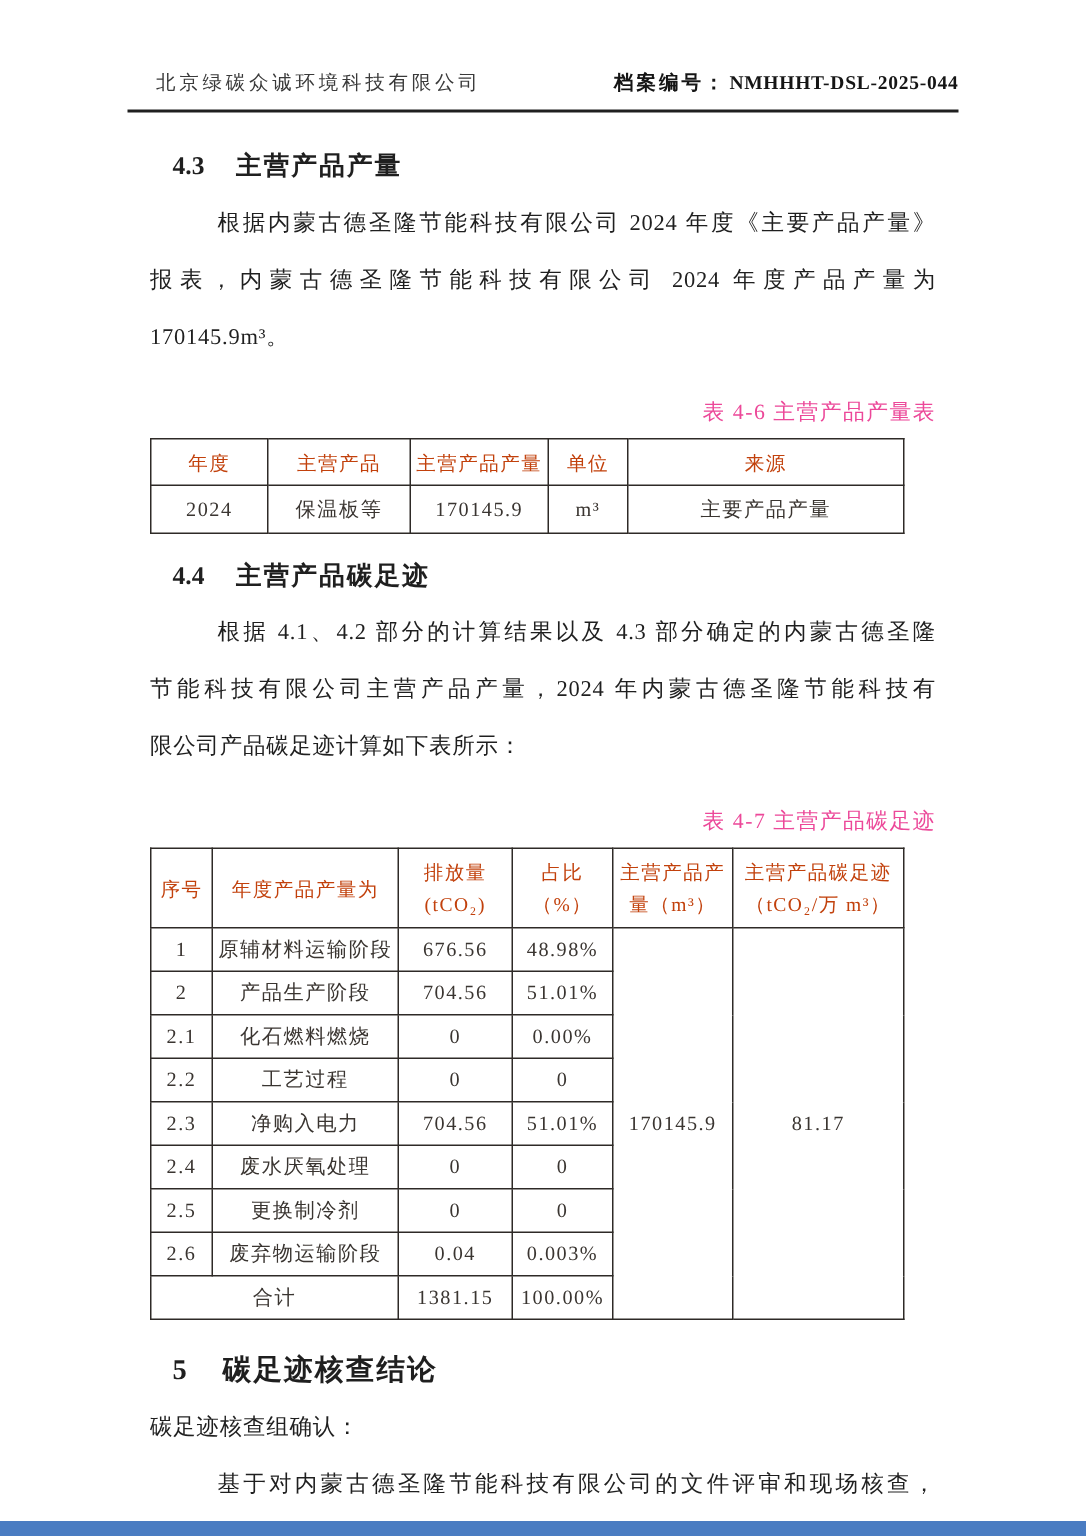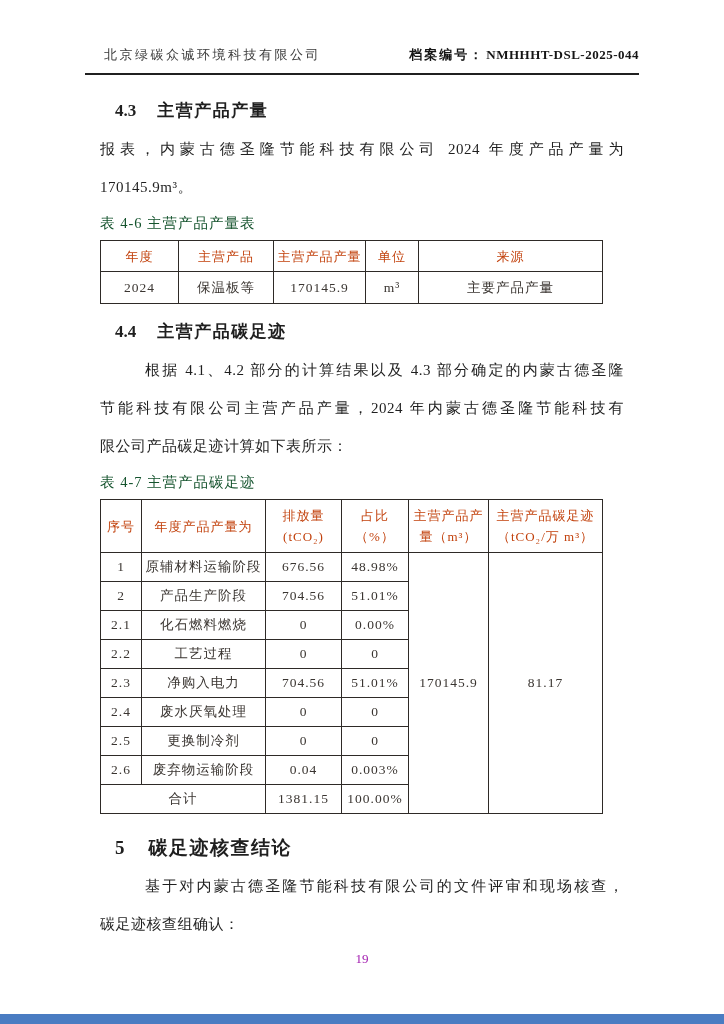--- a/index.html
+++ b/index.html
@@ -46,26 +46,26 @@
     font-size: 15px;
     line-height: 38px;
     letter-spacing: 0.5px;
     text-align: justify;
     text-align-last: justify;
   }
   .pline.indent { text-indent: 45px; }
   .pline.endline { text-align-last: left; }
 
   .table-caption {
-    text-align: left;
+    text-align: right;
     font-size: 14.5px;
     letter-spacing: 1px;
     line-height: 26px;
-    margin-top: 4px;
-    color: #14532d;
+    margin-top: 18px;
+    color: #ec4899;
   }
 
   table {
     border-collapse: collapse;
     width: 502px;
     margin-top: 4px;
     table-layout: fixed;
   }
   table, th, td { border: 1.6px solid #2e2a27; }
   th {
@@ -110,20 +110,21 @@
   <span class="file-number-wrap"><span class="lbl">档案编号：</span><span>NMHHHT-DSL-2025-044</span></span>
 </div>
 
 <div class="content">
 
   <div class="section-heading">
     <span class="sec-num">4.3</span><span>主营产品产量</span>
   </div>
 
   <div class="para">
+    <div class="pline indent">根据内蒙古德圣隆节能科技有限公司 2024 年度《主要产品产量》</div>
     <div class="pline">报表，内蒙古德圣隆节能科技有限公司 2024 年度产品产量为</div>
     <div class="pline endline">170145.9m³。</div>
   </div>
 
   <div class="table-caption">表 4-6 主营产品产量表</div>
 
   <table class="t46">
     <colgroup>
       <col style="width:78px">
         <col style="width:95px">
@@ -238,21 +239,21 @@
       <td>100.00%</td>
     </tr>
   </tbody>
     </table>
 
   <div class="section-heading big">
     <span class="sec-num">5</span><span>碳足迹核查结论</span>
   </div>
 
   <div class="para">
+    <div class="pline endline">碳足迹核查组确认：</div>
     <div class="pline indent">基于对内蒙古德圣隆节能科技有限公司的文件评审和现场核查，</div>
-    <div class="pline endline">碳足迹核查组确认：</div>
   </div>
 
   <div class="page-number">19</div>
 
 </div>
 
 <div class="bottom-bar" style="background: rgb(74, 124, 194);"></div>
 
 </body></html>

